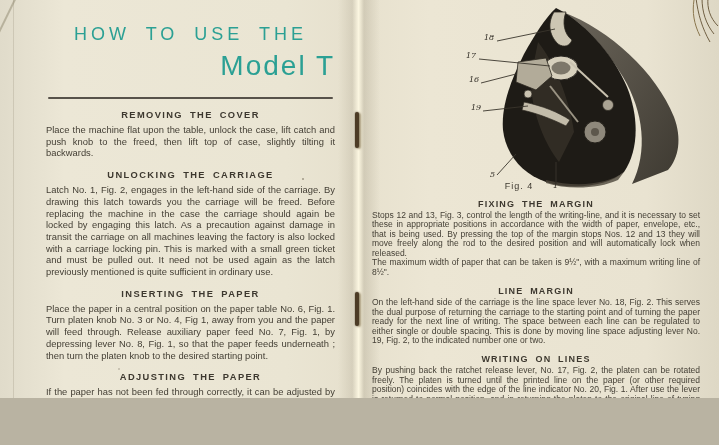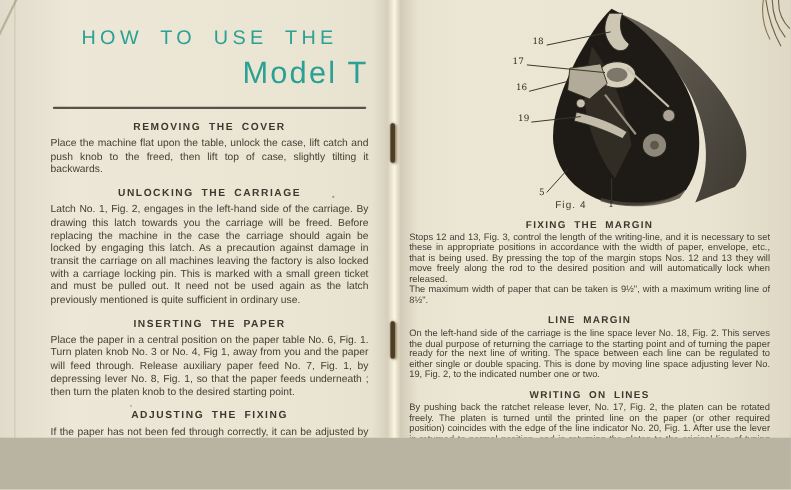--- a/index.html
+++ b/index.html
@@ -36,21 +36,21 @@
 
   
   #right-col{position:absolute;left:372px;top:199px;width:328px;color:#454036;}
   #right-col h3.sec{font-size:9px;letter-spacing:1.2px;}
   #right-col p{font-size:8.5px;line-height:9.45px;text-align:justify;margin:2px 0 0 0;}
   #right-col .gap{margin-top:9px;}
   #right-pageno{margin-top:4px;}
 
   
   #figure-photo{position:absolute;left:458px;top:2px;width:245px;height:188px;}
-  .fig-label{position:absolute;font-family:"DejaVu Serif",serif;font-size:8px;color:#2f2b24;}
+  .fig-label{position:absolute;font-family:"DejaVu Serif",serif;font-size:8px;color:#2f2b24;font-style:italic;}
   #fig-caption{position:absolute;left:494px;top:181px;width:50px;text-align:center;font-size:9px;letter-spacing:1px;color:#3d382f;font-family:"Liberation Sans",sans-serif;}
   #corner-fibres{position:absolute;left:650px;top:-2px;width:70px;height:64px;}
 </style>
 </head>
 <body>
 
 <div id="spread">
 
   <div class="page" id="left-page"></div>
   <div class="page" id="right-page"></div>
@@ -70,21 +70,21 @@
 
     <h3 class="sec">REMOVING THE COVER</h3>
     <p>Place the machine flat upon the table, unlock the case, lift catch and push knob to the freed, then lift top of case, slightly tilting it backwards.</p>
 
     <h3 class="sec">UNLOCKING THE CARRIAGE</h3>
     <p>Latch No. 1, Fig. 2, engages in the left-hand side of the carriage. By drawing this latch towards you the carriage will be freed. Before replacing the machine in the case the carriage should again be locked by engaging this latch. As a precaution against damage in transit the carriage on all machines leaving the factory is also locked with a carriage locking pin. This is marked with a small green ticket and must be pulled out. It need not be used again as the latch previously mentioned is quite sufficient in ordinary use.</p>
 
     <h3 class="sec">INSERTING THE PAPER</h3>
     <p>Place the paper in a central position on the paper table No. 6, Fig. 1. Turn platen knob No. 3 or No. 4, Fig 1, away from you and the paper will feed through. Release auxiliary paper feed No. 7, Fig. 1, by depressing lever No. 8, Fig. 1, so that the paper feeds underneath ; then turn the platen knob to the desired starting point.</p>
 
-    <h3 class="sec">ADJUSTING THE FIXING</h3>
+    <h3 class="sec">ADJUSTING THE PAPER</h3>
     <p>If the paper has not been fed through correctly, it can be adjusted by drawing forward the paper release lever No. 10, Fig. 1. When the paper has been adjusted push back the paper release lever and the paper is held ready for typing. The use of the paper supporting arm No. 2, Fig. 1, will be found extremely helpful.</p>
 
   </div>
 
   <svg id="figure-photo" viewBox="0 0 245 188" aria-hidden="true">
     <defs>
       <linearGradient id="fanGrad" x1="0" y1="0" x2="1" y2="1">
         <stop offset="0" stop-color="#5a544a"></stop>
         <stop offset="1" stop-color="#27231c"></stop>
       </linearGradient>

